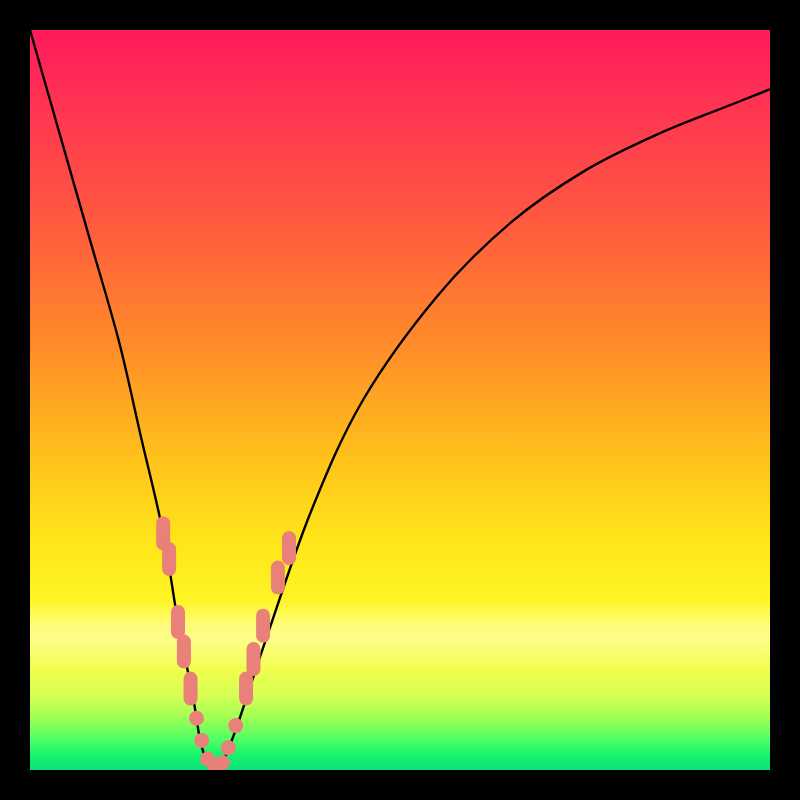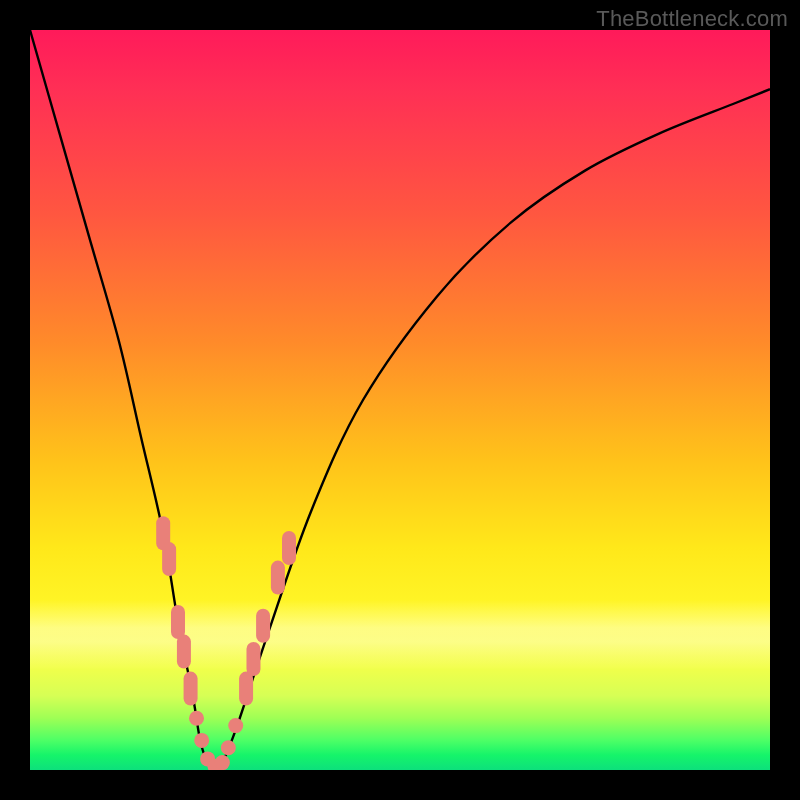--- a/index.html
+++ b/index.html
@@ -98,14 +98,13 @@
         <circle cx="198.32000000000002" cy="717.8" r="7.5" fill="#e98079"></circle>
         <circle cx="205.72000000000003" cy="695.6" r="7.5" fill="#e98079"></circle>
         <rect x="209.07999999999998" y="641.6" width="14" height="34" rx="7" fill="#e98079"></rect>
         <rect x="216.48" y="612" width="14" height="34" rx="7" fill="#e98079"></rect>
         <rect x="226.1" y="578.7" width="14" height="34" rx="7" fill="#e98079"></rect>
         <rect x="240.9" y="530.6" width="14" height="34" rx="7" fill="#e98079"></rect>
         <rect x="252" y="501" width="14" height="34" rx="7" fill="#e98079"></rect>
       </g>
   </svg>
 
-  <div class="watermark">TheBottleneck.com</div>
 </div>
 
 </body></html>

